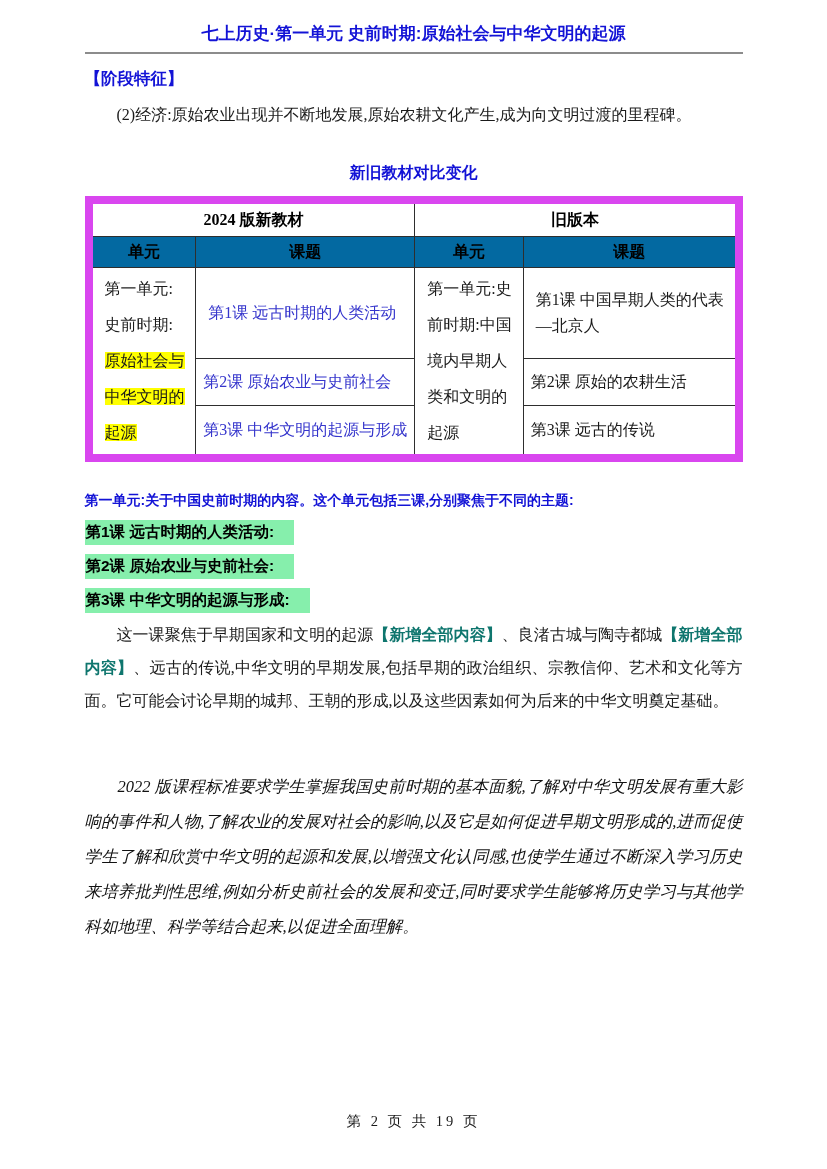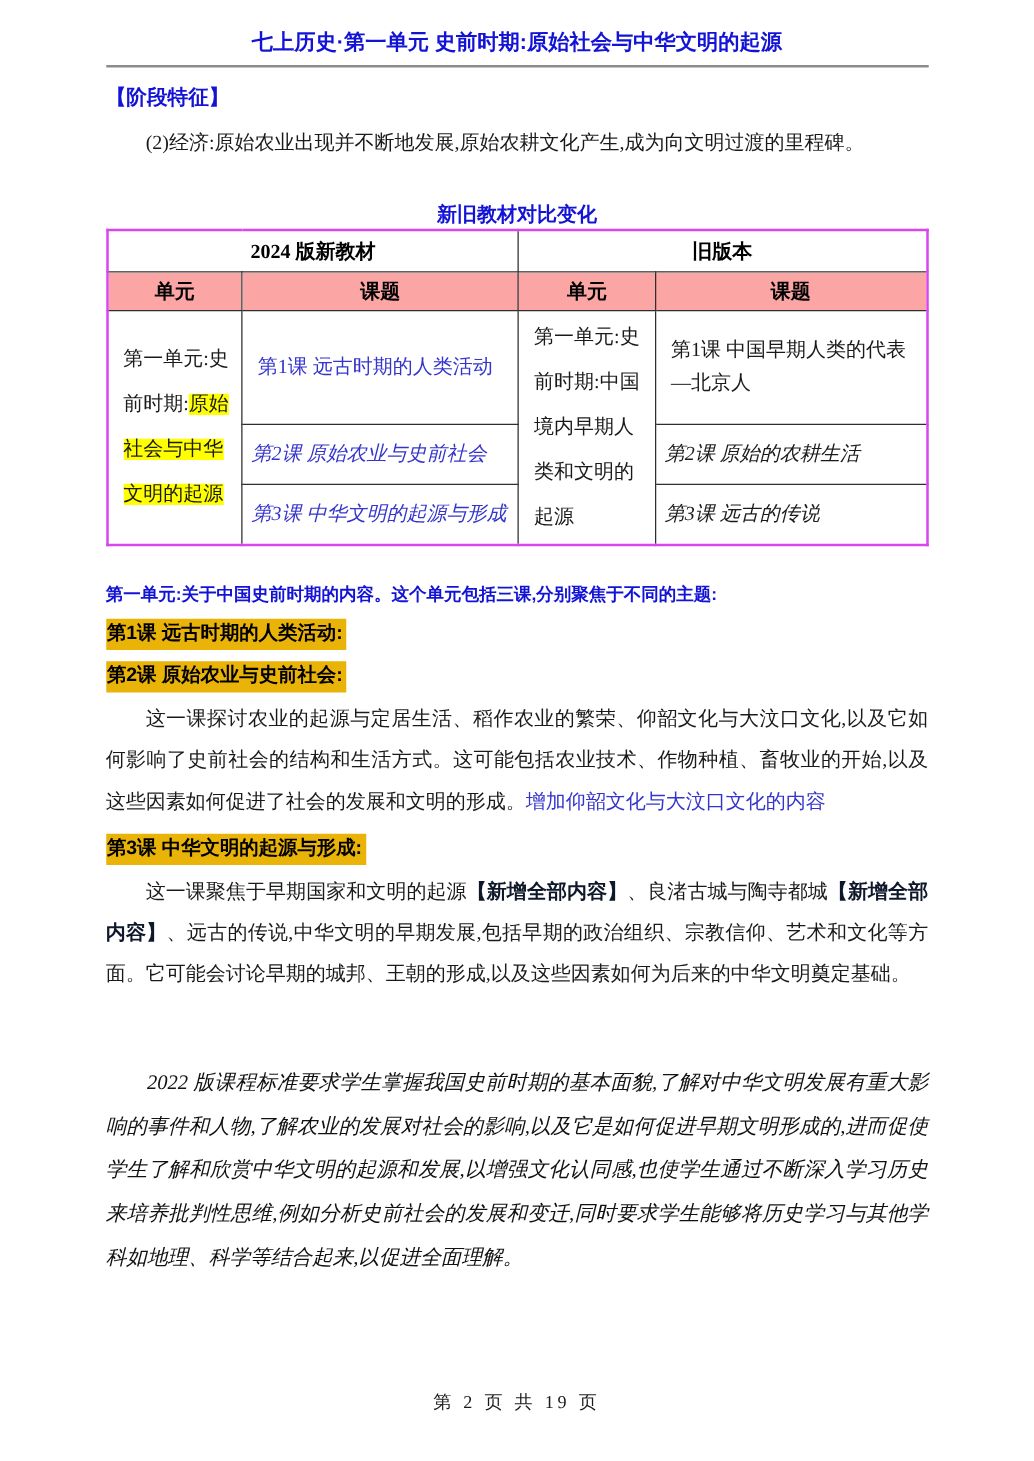--- a/index.html
+++ b/index.html
@@ -37,69 +37,69 @@
     font-size:16px;line-height:23px;color:#1a1a1a;
   }
   
   .table-title{
     margin-top:37px;text-align:center;
     font-family:"Liberation Sans","DejaVu Sans",sans-serif;
     font-weight:bold;font-size:16px;color:#1313d6;
     line-height:20px;
   }
   table.compare{
-    width:100%;margin-top:0;
+    width:100%;margin-top:13px;
     border-collapse:collapse;
-    border:2px solid #d946ef;
+    border:8px solid #d946ef;
     table-layout:fixed;
   }
   table.compare th,table.compare td{
     border:1px solid #2e2e2e;
     padding:3px 7px;
     font-size:16px;
     vertical-align:middle;
     overflow:hidden;
   }
   table.compare th{
     font-family:"Liberation Serif","DejaVu Serif",serif;
     font-weight:bold;text-align:center;color:#000;
   }
   tr.group-row th{height:26px;background:#ffffff;}
-  tr.subhead-row th{height:24px;background:#fca5a5;}
+  tr.subhead-row th{height:24px;background:#0369a1;}
   td.unit-cell{line-height:36px;color:#1a1a1a;}
   td.lesson-cell{line-height:26px;color:#1a1a1a;}
   td.lesson-new{color:#3535cc;}
   tr.row-tall td{height:62px;padding-left:12px;}
-  tr.row-std td{height:29px;font-style:italic;}
+  tr.row-std td{height:29px;}
   .run-hl{background:#ffff00;}
   
   .unit-intro{
     margin-top:27px;
     font-family:"Liberation Sans","DejaVu Sans",sans-serif;
     font-weight:bold;font-size:14px;color:#1313d6;
     line-height:22px;
   }
   .lesson-heading{
     margin-top:9px;
     font-family:"Liberation Sans","DejaVu Sans",sans-serif;
     font-weight:bold;font-size:15.5px;color:#000;
     line-height:22px;
   }
   .lesson-heading .hl-wrap{
-    display:inline-block;background:#eab308;padding:1px 3px 2px 1px;
+    display:inline-block;background:#86efac;padding:1px 20px 2px 1px;
   }
   .section-body{
     margin:5px 0 0 0;
     text-align:justify;text-indent:2em;
     font-size:16px;line-height:33px;color:#1a1a1a;
   }
   .run-normal{color:#1a1a1a;}
   .run-blue{color:#3535cc;}
   .run-red{
-    color:#0f172a;font-weight:bold;
+    color:#0f766e;font-weight:bold;
     font-family:"Liberation Sans","DejaVu Sans",sans-serif;
   }
   
   .standards{
     margin:52px 0 0 0;
     text-align:justify;text-indent:2em;
     font-style:italic;
     font-size:16.5px;line-height:35px;color:#111;
   }
   
@@ -159,21 +159,20 @@
 
   <div class="unit-intro">第一单元:关于中国史前时期的内容。这个单元包括三课,分别聚焦于不同的主题:</div>
 
   <div class="lesson-heading">
     <span class="hl-wrap">第1课 远古时期的人类活动:</span>
   </div>
 
   <div class="lesson-heading">
     <span class="hl-wrap">第2课 原始农业与史前社会:</span>
   </div>
-  <p class="section-body"><span class="run-normal">这一课探讨农业的起源与定居生活、稻作农业的繁荣、仰韶文化与大汶口文化,以及它如何影响了史前社会的结构和生活方式。这可能包括农业技术、作物种植、畜牧业的开始,以及这些因素如何促进了社会的发展和文明的形成。</span><span class="run-blue">增加仰韶文化与大汶口文化的内容</span></p>
 
   <div class="lesson-heading">
     <span class="hl-wrap">第3课 中华文明的起源与形成:</span>
   </div>
   <p class="section-body"><span class="run-normal">这一课聚焦于早期国家和文明的起源</span><span class="run-red">【新增全部内容】</span><span class="run-normal">、良渚古城与陶寺都城</span><span class="run-red">【新增全部内容】</span><span class="run-normal">、远古的传说,中华文明的早期发展,包括早期的政治组织、宗教信仰、艺术和文化等方面。它可能会讨论早期的城邦、王朝的形成,以及这些因素如何为后来的中华文明奠定基础。</span></p>
 
   <p class="standards">2022 版课程标准要求学生掌握我国史前时期的基本面貌,了解对中华文明发展有重大影响的事件和人物,了解农业的发展对社会的影响,以及它是如何促进早期文明形成的,进而促使学生了解和欣赏中华文明的起源和发展,以增强文化认同感,也使学生通过不断深入学习历史来培养批判性思维,例如分析史前社会的发展和变迁,同时要求学生能够将历史学习与其他学科如地理、科学等结合起来,以促进全面理解。</p>
 
   <div class="page-footer">第 2 页 共 19 页</div>
 

